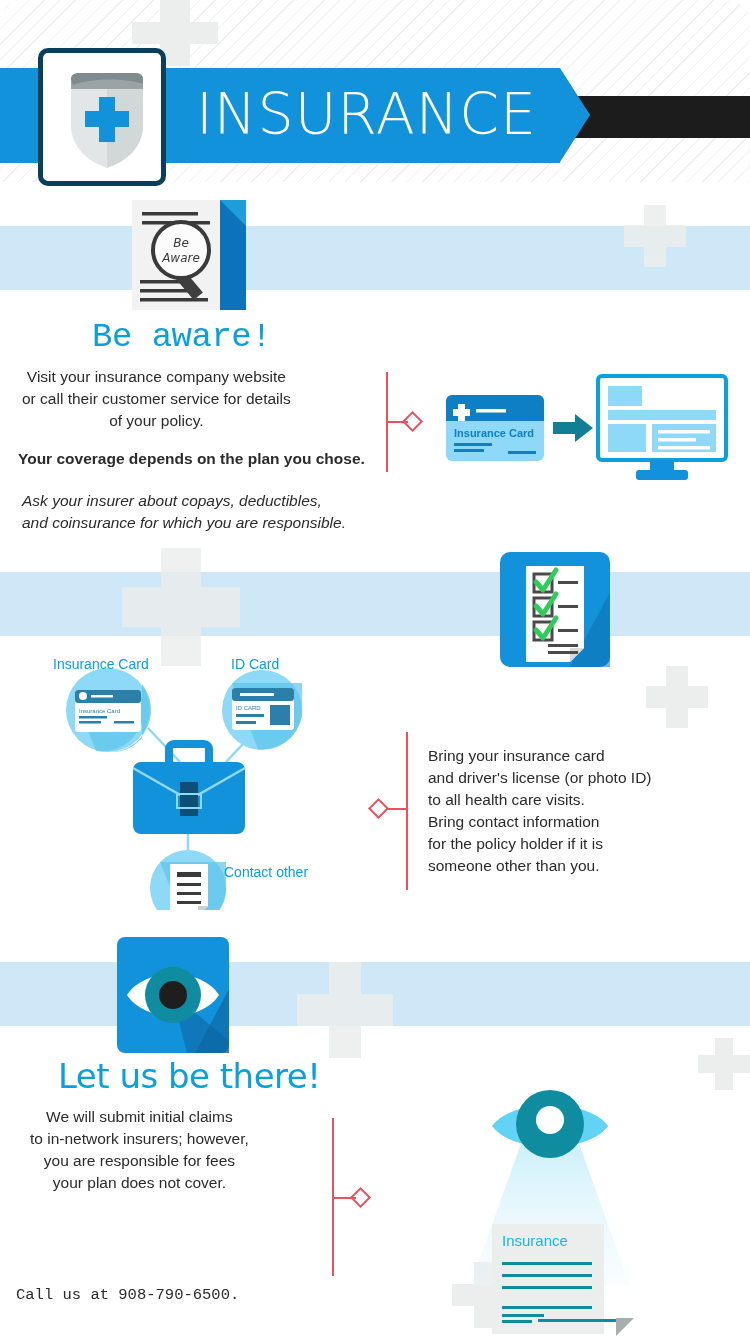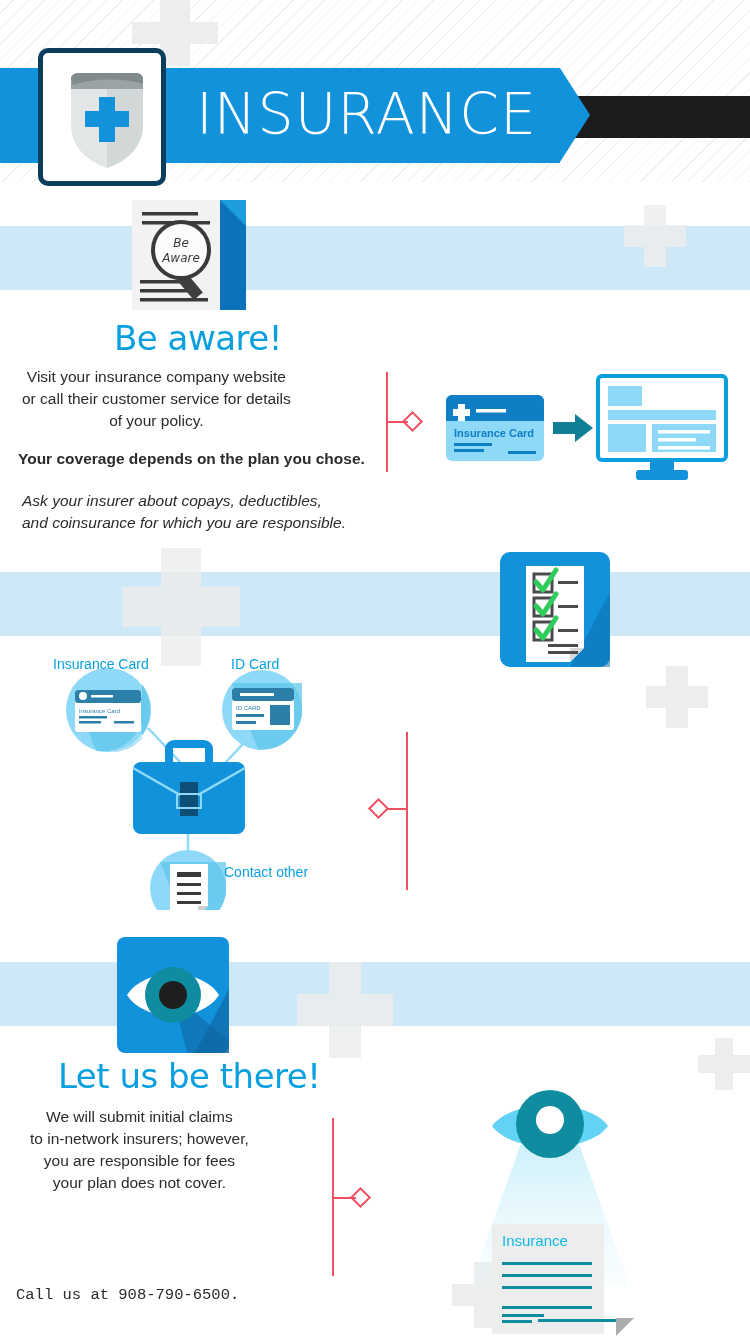--- a/index.html
+++ b/index.html
@@ -7,20 +7,21 @@
     width: 750px; height: 1340px;
     font-family: "Liberation Sans", sans-serif;
     background: #ffffff;
     overflow: hidden;
   }
   #page {
     position: relative;
     width: 750px; height: 1340px;
     background: #ffffff;
     overflow: hidden;
+    border-radius: 23px;
   }
 
   
   .stripes {
     position: absolute; left: 0; top: 0; width: 750px; height: 182px;
     background-image: repeating-linear-gradient(
       -45deg,
       rgba(0,0,0,0.065) 0px, rgba(0,0,0,0.065) 1px,
       rgba(0,0,0,0) 1px, rgba(0,0,0,0) 11px);
     z-index: 1;
@@ -77,21 +78,21 @@
   }
   .shield-wrap { position: absolute; left: 22px; top: 16px; width: 84px; height: 102px; }
 
   
   .heading {
     position: absolute; z-index: 10;
     color: #0aa0e0; font-size: 34px; font-weight: 400;
     font-family: "DejaVu Sans", sans-serif;
     letter-spacing: -0.5px;
   }
-  .h-aware   { left: 114px;  top: 318px; }
+  .h-aware   { left: 92px;  top: 318px; font-family: Liberation Mono, monospace; }
   .h-prepare { left: 487px; top: 680px; }
   .h-there   { left: 58px;  top: 1056px; }
 
   
   .body-text {
     position: absolute; z-index: 10;
     color: #2b2b2b; font-size: 15.5px; line-height: 22px;
     font-family: "Liberation Sans", sans-serif;
     white-space: pre-line;
   }
@@ -268,20 +269,26 @@
         <rect x="58" y="29" width="20" height="3"></rect>
         <rect x="58" y="53" width="20" height="3"></rect>
         <rect x="58" y="77" width="20" height="3"></rect>
         <rect x="48" y="92" width="30" height="3"></rect>
         <rect x="48" y="99" width="30" height="3"></rect>
       </g>
     </svg>
   </div>
 
 
+  <div class="body-text t-prepare">Bring your insurance card
+and driver's license (or photo ID)
+to all health care visits.
+Bring contact information
+for the policy holder if it is
+someone other than you.</div>
 
   <div class="conn" style="left:368px; top:732px; width:46px; height:158px;">
     <div class="vline" style="left:38px; top:0; height:158px;"></div>
     <div class="hline" style="left:18px; top:76px; width:22px;"></div>
     <div class="dia" style="left:3px; top:69px;"></div>
   </div>
 
   <div class="ico" style="left:30px; top:650px;">
     <svg width="320" height="260" viewBox="0 0 320 260">
 

